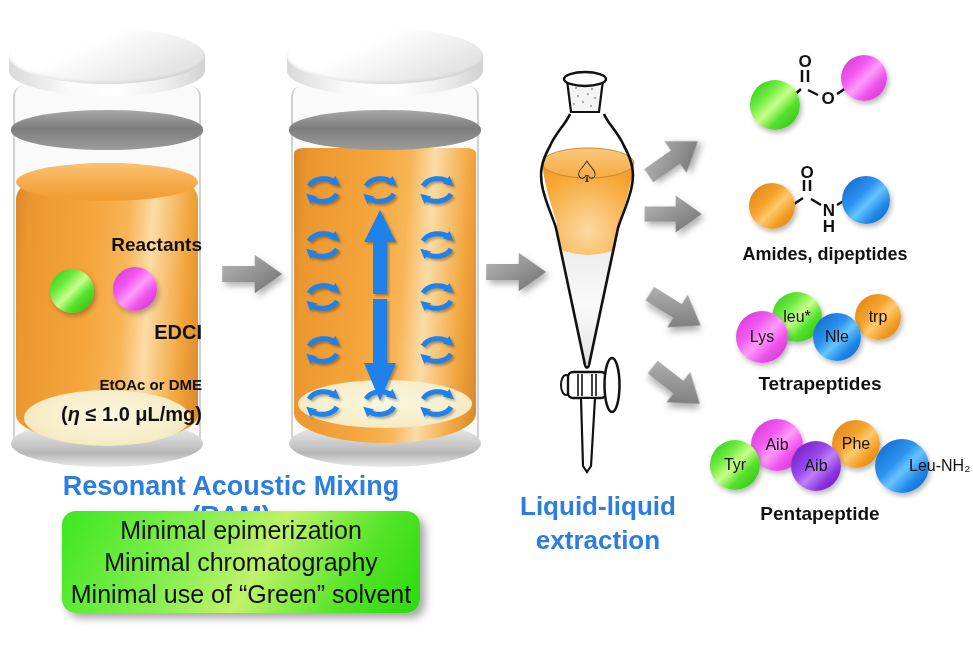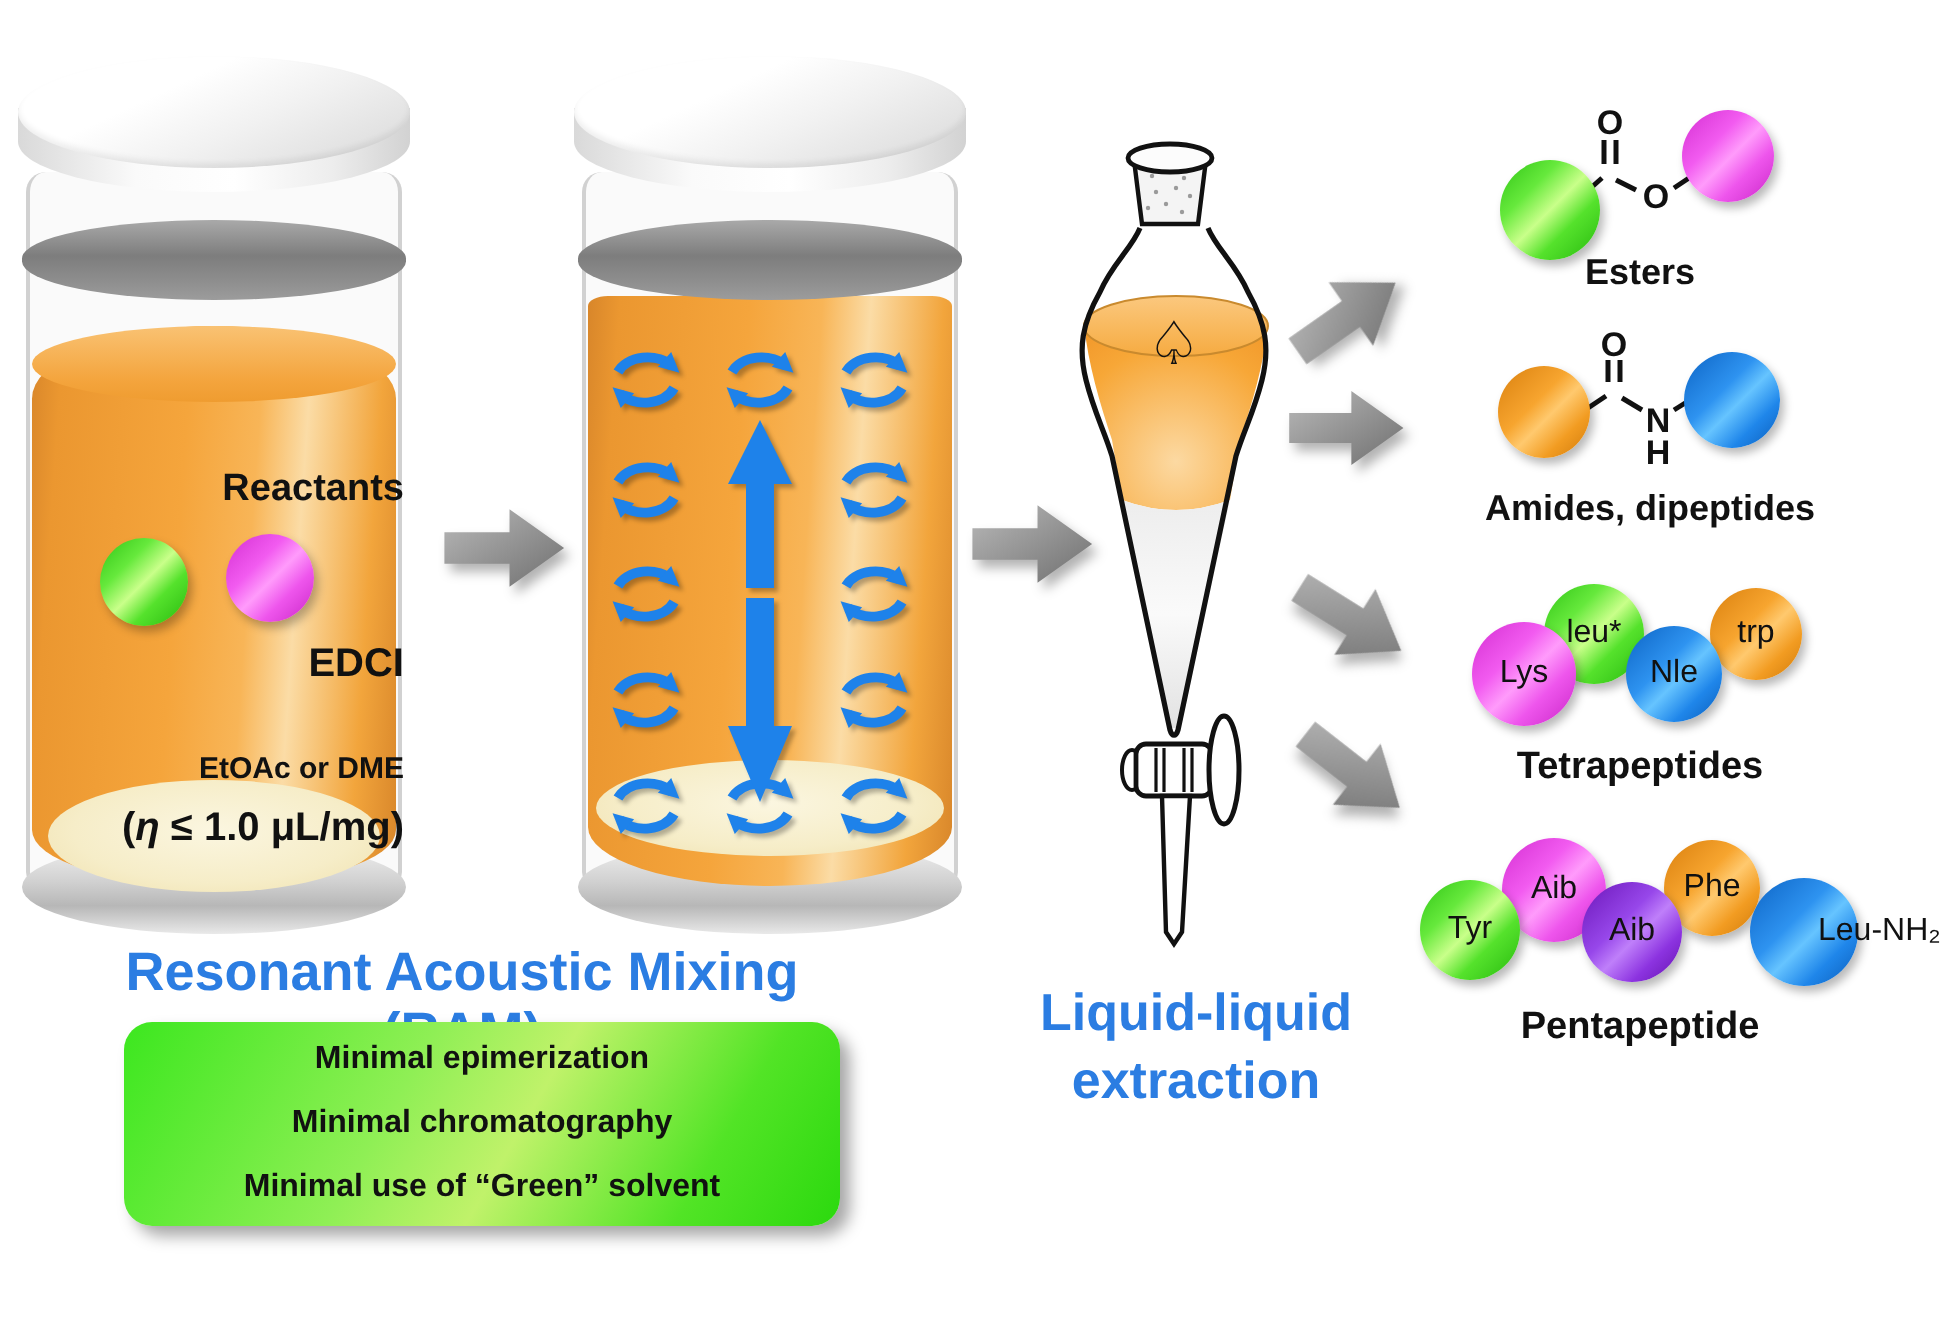--- a/index.html
+++ b/index.html
@@ -41,21 +41,21 @@
 
   
   .garrow{position:absolute;filter:drop-shadow(3px 4px 3px rgba(0,0,0,.3));}
   .mixsvg{position:absolute;left:10px;top:130px;z-index:5;filter:drop-shadow(2px 2px 1px rgba(0,0,0,.28));}
   .funnel{position:absolute;left:528px;top:58px;}
   .bluecap{position:absolute;color:#2b7de2;font-weight:bold;text-align:center;}
   .benefits{position:absolute;left:62px;top:511px;width:358px;height:102px;border-radius:14px;
         display:flex;flex-direction:column;align-items:center;justify-content:center;
         background:linear-gradient(120deg,#3ce71f 0%,#8fef55 38%,#c0f26a 55%,#52e426 80%,#2bd90e 100%);
         box-shadow:5px 5px 8px rgba(0,0,0,.35);}
-  .benefits div{font-size:16px;font-weight:bold;line-height:32px;color:#111;text-align:center;}
+  .benefits div{font-size:25px;font-weight:normal;line-height:32px;color:#111;text-align:center;}
   .pgroup{position:absolute;}
   .plabel{position:absolute;text-align:center;font-weight:bold;font-size:18px;color:#111;}
   .atom{position:absolute;font-weight:bold;font-size:17px;color:#111;width:18px;text-align:center;z-index:7;}
   .bonds{position:absolute;left:0;top:0;z-index:0;}
 </style>
 </head>
 <body>
 
 <div class="canvas">
 
@@ -232,21 +232,20 @@
         <line x1="62" y1="36" x2="62" y2="24"></line>
         <line x1="68" y1="36" x2="68" y2="24"></line>
         <line x1="68" y1="44" x2="78" y2="49"></line>
         <line x1="97" y1="48" x2="106" y2="42"></line>
       </g>
     </svg>
     <div class="ball green" style="left:10px;top:34px;width:50px;height:50px;z-index:1;"></div>
     <div class="ball magenta" style="left:101px;top:9px;width:46px;height:46px;z-index:1;"></div>
     <div class="atom" style="left:56px;top:6px;">O</div>
     <div class="atom" style="left:79px;top:43px;">O</div>
-    <div class="plabel" style="left:0;top:80px;width:160px;">Esters</div>
   </div>
 
   <div class="pgroup" style="left:725px;top:158px;width:235px;height:112px;">
     <svg class="bonds" width="235" height="112">
       <g stroke="#111" stroke-width="2.5">
         <line x1="69" y1="46" x2="78" y2="40"></line>
         <line x1="79" y1="33" x2="79" y2="22"></line>
         <line x1="85" y1="33" x2="85" y2="22"></line>
         <line x1="86" y1="41" x2="96" y2="47"></line>
         <line x1="112" y1="47" x2="120" y2="42"></line>

